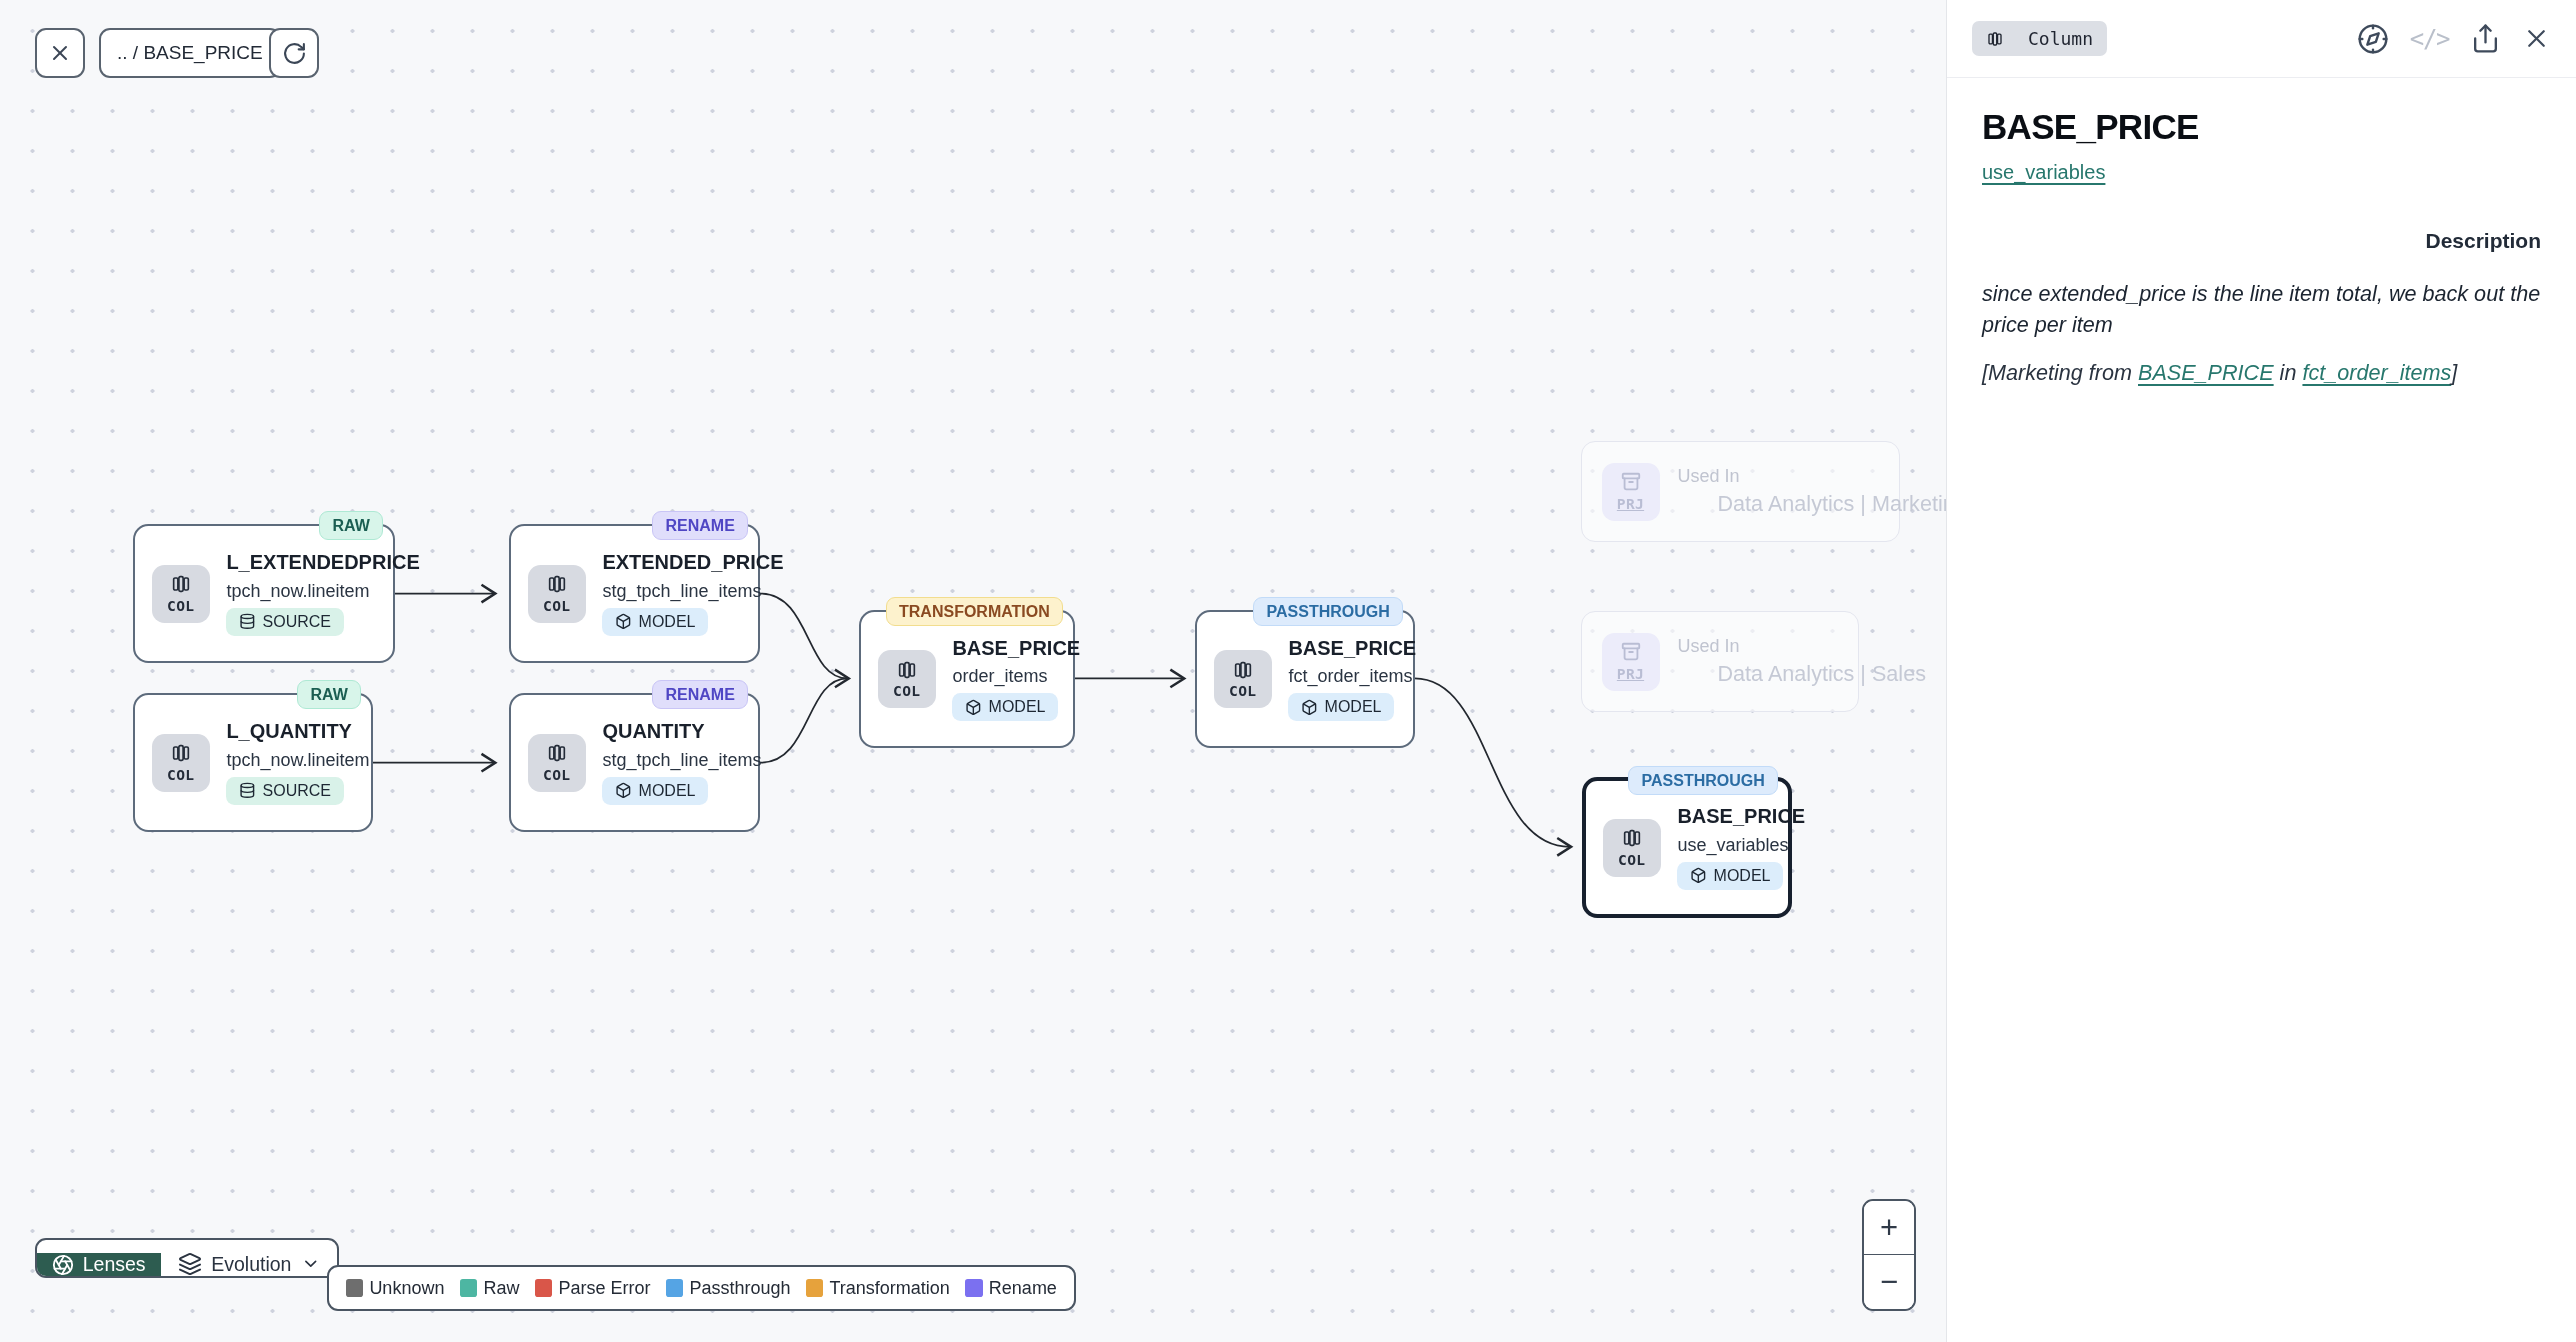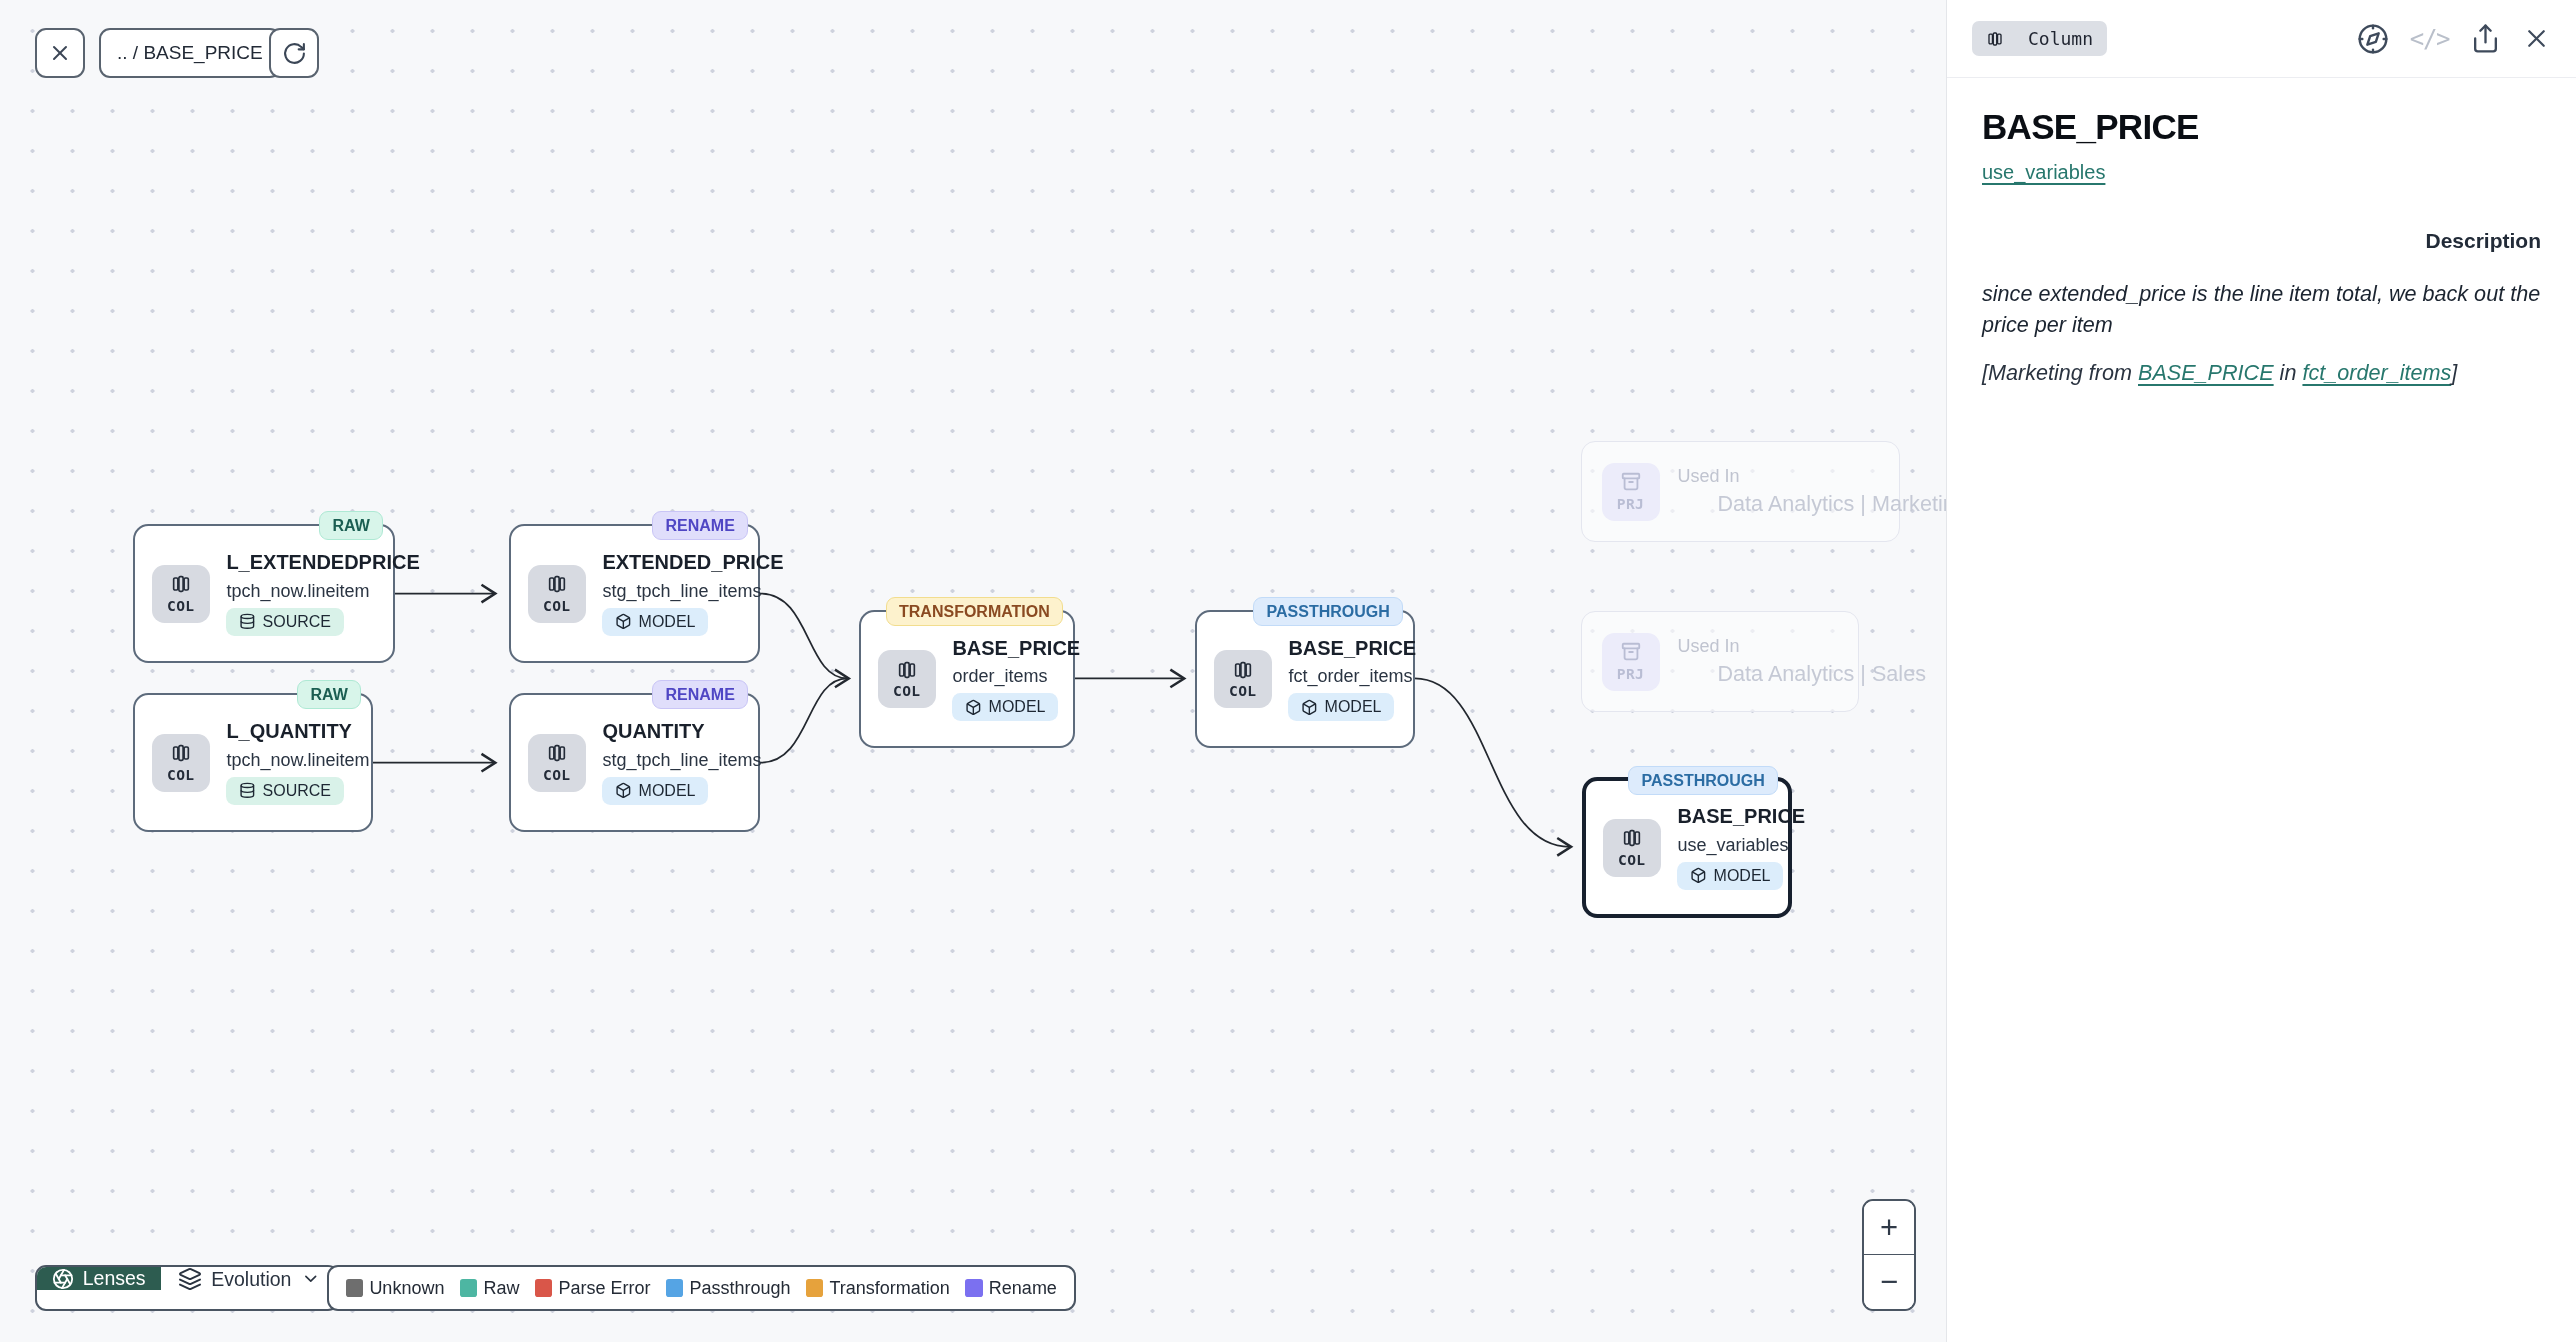--- a/index.html
+++ b/index.html
@@ -44,28 +44,28 @@
   .badge.raw            { background:#d8f5ea; border-color:#aee9d4; color:#1b5e52; }
   .badge.rename         { background:#e0defb; border-color:#c9c5f6; color:#4f46c4; }
   .badge.transformation { background:#fdf2cd; border-color:#f2dd8e; color:#8a4a21; }
   .badge.passthrough    { background:#ddebfc; border-color:#c2dbf8; color:#2b6ca3; }
 
   
   .ghost { position:absolute; background:rgba(252,252,254,.65);
     border:1.4px solid #e4e6ef; border-radius:14px; display:flex;
     align-items:center; gap:18px; padding:0 19.5px; }
   .ghost .chip { background:#ececfa; color:#b9bdd4; }
-  .ghost .chip .chip-label { color:#b9bdd4; }
+  .ghost .chip .chip-label { color:#b9bdd4;text-decoration:underline; }
   .ghost-label { font-size:18px; color:#c0c4d0; }
   .ghost-title { font-size:21.6px; color:#c5c9d5; margin-top:4.2px; white-space:nowrap;margin-left:40px; }
 
   
-  .lenses-ctl { position:absolute; left:35px; top:1265px; height:46px;
+  .lenses-ctl { position:absolute; left:35px; top:1238px; height:40px;
     border:2.1px solid #4a5562; border-radius:11px; overflow:hidden;
-    display:flex; align-items:flex-start; background:#fff; }
+    display:flex; align-items:flex-end; background:#fff; }
   .lenses-btn { display:flex; align-items:center; gap:8.4px; padding:0 15.3px;
     background:#2d5c50; color:#fff; font-size:19.5px; }
   .mode-btn { display:flex; align-items:center; gap:9.7px; padding:0 16.7px;
     background:#fff; color:#2a3340; font-size:19.5px; }
   .legend { position:absolute; left:327px; top:1265px; height:46px;
     background:#fff; border:2.1px solid #4a5562; border-radius:11px;
     display:flex; align-items:center; gap:15.3px; padding:0 16.7px; }
   .legend-item { display:flex; align-items:center; gap:6.3px;
     font-size:18px; color:#242b36; white-space:nowrap; }
   .legend-swatch { width:17.4px; height:17.4px; border-radius:2.8px; }

